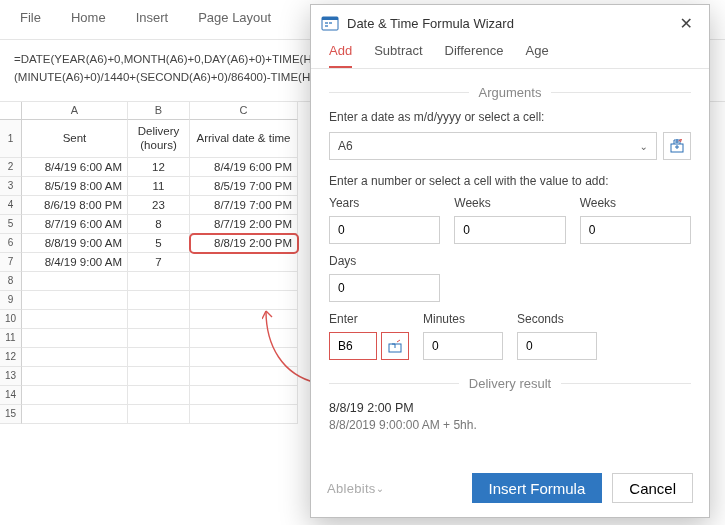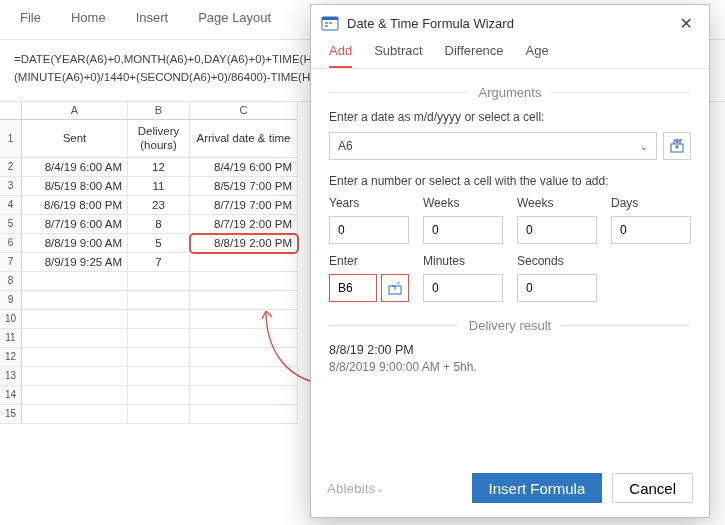--- a/index.html
+++ b/index.html
@@ -50,21 +50,21 @@
 
   .section-label { margin: 4px 0 8px; color:#444; }
 
   .date-row { display:flex; gap:6px; align-items:center; }
   .fld { height:28px; border:1px solid #cfcfcf; background:#fff; font-size:12px; padding:0 8px;text-align:right; }
   .date-fld { flex:1; display:flex; align-items:center; justify-content:space-between;}
   .chev { color:#666; font-size:10px;}
   .pick { width:28px; height:28px; border:1px solid #cfcfcf; display:flex; align-items:center; justify-content:center; color:#2a6fb5; cursor:pointer;}
   .pick svg { width:14px; height:14px; }
 
-  .grid4 { display:grid; grid-template-columns: repeat(4, 1fr); gap: 10px 14px; margin-top:2px; }
+  .grid4 { display:grid; grid-template-columns: repeat(3, 1fr); gap: 10px 14px; margin-top:2px; }
   .col .lab { font-size:12px; color:#444; margin-bottom:6px; display:block; }
   .inp { width:100%; height:28px; border:1px solid #cfcfcf; font-size:12px; padding:0 8px; background:#fff; }
   .inp.hl-red { border-color:#d9534f; }
 
   .hours-row { display:grid; grid-template-columns: repeat(4, 1fr); gap: 10px 14px; margin-top:10px; }
   .hours-box { display:flex; gap:4px; }
   .hours-box .inp { flex:1; }
 
   .result { margin-top: 6px; }
   .result .r1 { font-size:12.5px; color:#333; margin-bottom:3px;}
@@ -142,21 +142,21 @@
           <div class="dcell wA r">8/7/19 6:00 AM</div>
           <div class="dcell wB c">8</div>
           <div class="dcell wC r">8/7/19 2:00 PM</div>
         </div>
         <div class="drow">
           <div class="dcell wA r">8/8/19 9:00 AM</div>
           <div class="dcell wB c">5</div>
           <div class="dcell wC r hl">8/8/19 2:00 PM</div>
         </div>
         <div class="drow">
-          <div class="dcell wA r">8/9/19 9:25 AM</div>
+          <div class="dcell wA r">8/4/19 9:00 AM</div>
           <div class="dcell wB c">7</div>
           <div class="dcell wC r"></div>
         </div>
         <div class="drow">
           <div class="dcell wA"></div>
           <div class="dcell wB"></div>
           <div class="dcell wC"></div>
         </div>
         <div class="drow">
           <div class="dcell wA"></div>

